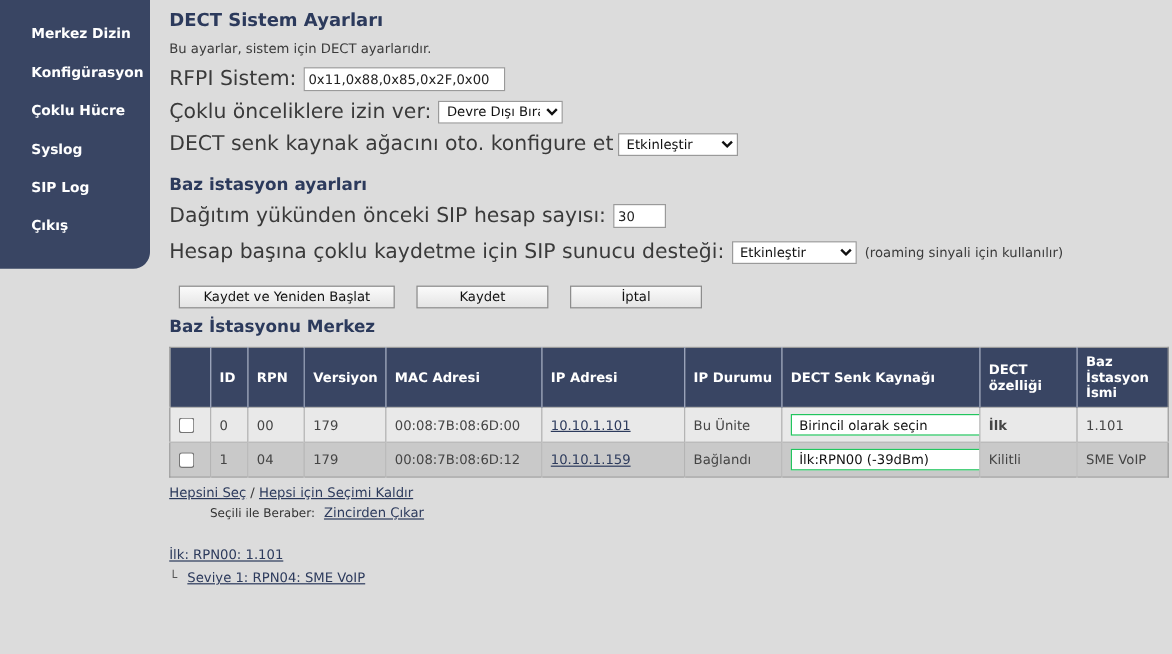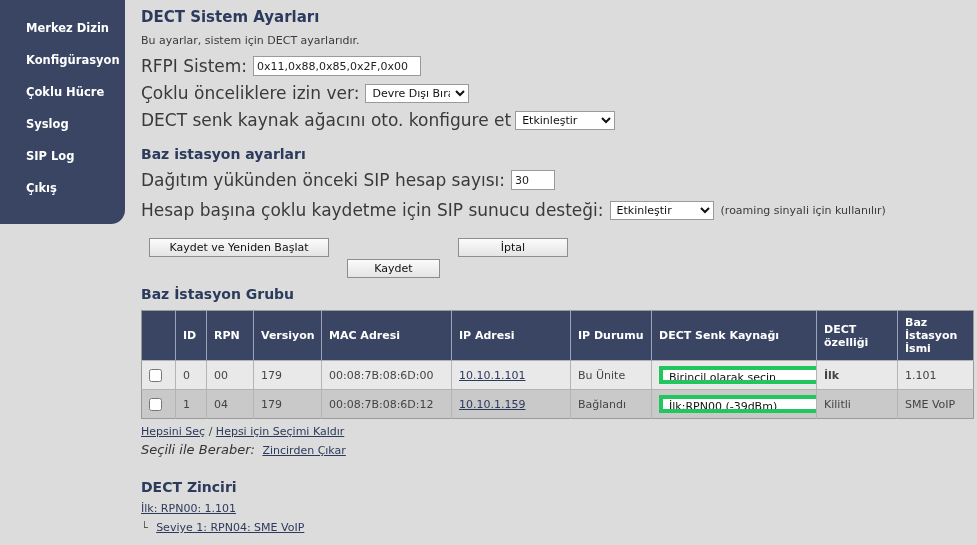--- a/index.html
+++ b/index.html
@@ -77,21 +77,21 @@
     font-family:"DejaVu Sans","Liberation Sans",sans-serif;
     font-size:11px;color:#111;
     background:linear-gradient(#fbfbfb,#e4e4e4);
     border:1px solid #8d8d8d;
     height:19px;
     padding:0 6px;
     cursor:pointer;
     margin-right:18px;
   }
   #save-restart-button{width:180px;}
-  #save-button{width:93px;margin-top:21px;}
+  #save-button{width:110px;}
   #cancel-button{width:110px;}
 
   
   table#base-table{
     border-collapse:collapse;
     width:832px;
     table-layout:fixed;
     margin-top:4px;
     border:1px solid #9a9a9a;
   }
@@ -119,29 +119,29 @@
   }
   table#base-table td:last-child{border-right:none;}
   tr.row-odd td{background:#e9e9e9;}
   tr.row-even td{background:#c9c9c9;}
   td.cell-dark{color:#2c3a5c;font-weight:bold;}
   .iplink{color:#2c3a5c;text-decoration:underline;cursor:pointer;}
   input[type=checkbox]{margin:0;vertical-align:middle;cursor:pointer;}
   select.cellsel{
     font-family:"DejaVu Sans","Liberation Sans",sans-serif;
     font-size:11px;color:#111;
-    background:#ffffff;border:4px solid #22c55e;
+    background:#ffffff;border:1px solid #22c55e;
     width:177px;height:18px;padding:0 2px;outline:none;
   }
 
   
   #table-links{margin-top:6px;}
   a.lnk{color:#2c3a5c;text-decoration:underline;font-size:11px;cursor:pointer;}
   .sep{color:#3a3a3a;font-size:11px;}
-  .with-sel{font-style:italic;font-size:13px;color:#333;}
+  .with-sel{font-size:10px;color:#333;margin-left:34px;}
 
   
   #chain-section{margin-top:22px;}
   #chain-section h2.section{margin-bottom:7px;}
   .chain-line{margin-bottom:6px;font-size:11px;}
   .chain-branch{color:#555;font-family:"DejaVu Sans Mono","Liberation Mono",monospace;font-size:11px;margin-right:2px;}
 </style>
 </head>
 <body>
 
@@ -191,21 +191,21 @@
     </div>
   </section>
 
   <div id="button-row">
     <button class="btn" id="save-restart-button">Kaydet ve Yeniden Başlat</button>
     <button class="btn" id="save-button">Kaydet</button>
     <button class="btn" id="cancel-button">İptal</button>
   </div>
 
   <section>
-    <h2 class="section small">Baz İstasyon Grubu</h2>
+    <h2 class="section small">Baz İstasyonu Merkez</h2>
 
     <table id="base-table">
       <colgroup>
         <col style="width:34px">
           <col style="width:31px">
           <col style="width:47px">
           <col style="width:68px">
         <col style="width:130px">
           <col style="width:119px">
           <col style="width:81px">
@@ -266,21 +266,20 @@
         <a class="lnk">Hepsi için Seçimi Kaldır</a>
       </div>
       <div style="margin-top:4px;">
         <span class="with-sel">Seçili ile Beraber:</span>
         <a class="lnk" style="margin-left:4px;">Zincirden Çıkar</a>
       </div>
     </div>
   </section>
 
   <section id="chain-section">
-    <h2 class="section small">DECT Zinciri</h2>
     <div class="chain-line">
       <a class="lnk">İlk: RPN00: 1.101</a>
     </div>
     <div class="chain-line">
       <span class="chain-branch">└</span>
       <a class="lnk" style="margin-left:3px;">Seviye 1: RPN04: SME VoIP</a>
     </div>
   </section>
 
 </div>

